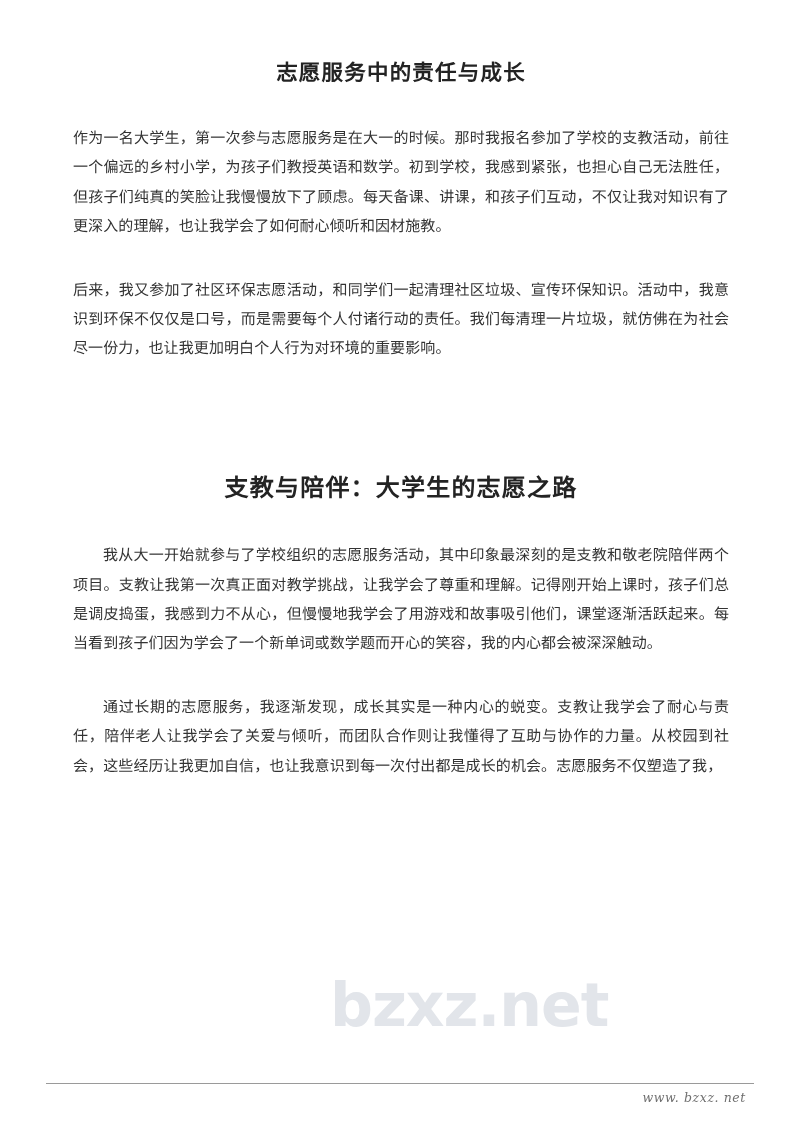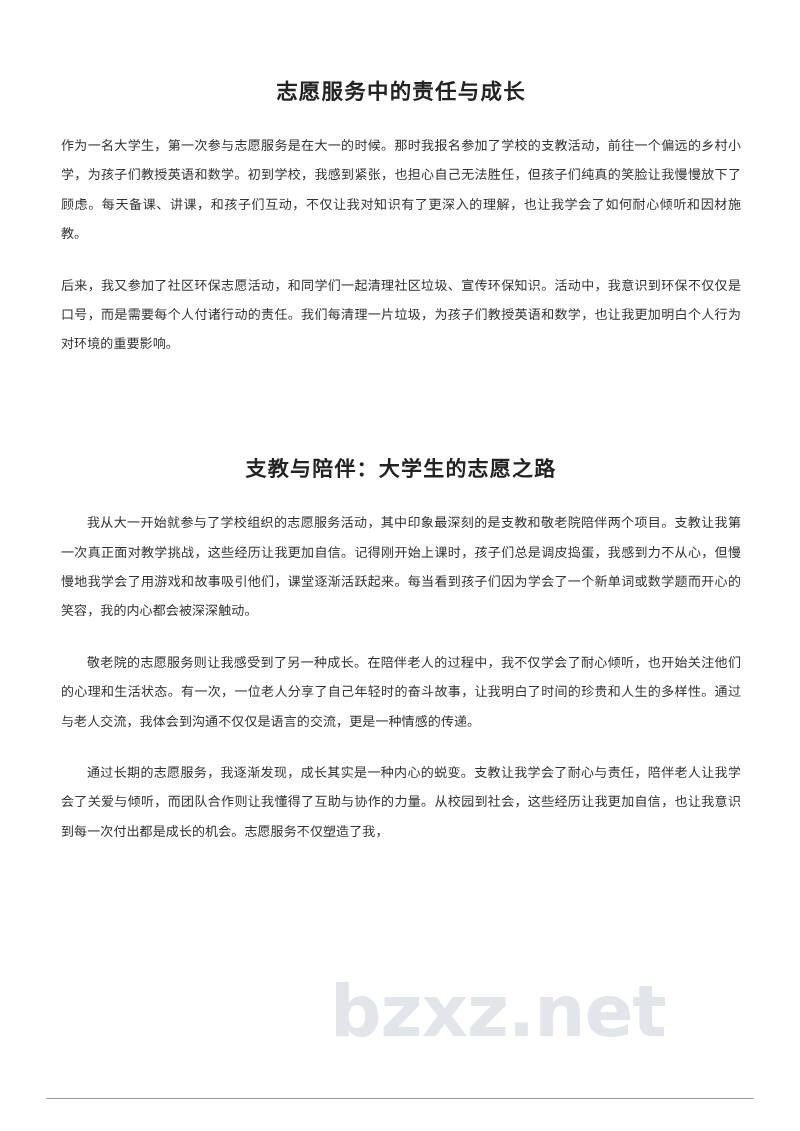--- a/index.html
+++ b/index.html
@@ -22,21 +22,21 @@
     box-sizing: border-box;
   }
 
   
   .watermark {
     position: absolute;
     left: 330px;
     top: 975px;
     width: 440px;
     font-family: "DejaVu Sans", "Liberation Sans", sans-serif;
-    font-size: 72px;
+    font-size: 60px;
     font-weight: 700;
     letter-spacing: -1px;
     color: #e2e5ea;
     line-height: 1;
     user-select: none;
     pointer-events: none;
     z-index: 0;
     white-space: nowrap;
   }
 
@@ -50,33 +50,33 @@
   }
 
   .doc-title {
     text-align: center;
     font-family: "DejaVu Sans", "Liberation Sans", sans-serif;
     font-weight: 700;
     font-size: 21.5px;
     letter-spacing: 1.2px;
     color: #232323;
     margin: 0;
-    padding-top: 77px;
+    padding-top: 58px;
     padding-bottom: 0;
     line-height: 1.35;
   }
   .doc-title.second {
     padding-top: 92px;
-    font-size: 21px;
+    font-size: 24px;
   }
 
   .para {
-    font-size: 13px;
+    font-size: 15px;
     line-height: 29.4px;
-    margin: 4px;
+    margin: 16px;
     padding-top: 18px;
     text-align: justify;
     text-justify: inter-ideograph;
     color: #333333;
     letter-spacing: 0.1px;
   }
   .para.first-sec {
     padding-top: 21px;
   }
   .para.indent {
@@ -112,27 +112,27 @@
 
 <div class="page">
 
   <div class="watermark">bzxz.net</div>
 
   <div class="content">
 
     <h1 class="doc-title">志愿服务中的责任与成长</h1>
 
     <p class="para first-sec">作为一名大学生，第一次参与志愿服务是在大一的时候。那时我报名参加了学校的支教活动，前往一个偏远的乡村小学，为孩子们教授英语和数学。初到学校，我感到紧张，也担心自己无法胜任，但孩子们纯真的笑脸让我慢慢放下了顾虑。每天备课、讲课，和孩子们互动，不仅让我对知识有了更深入的理解，也让我学会了如何耐心倾听和因材施教。</p>
-    <p class="para">后来，我又参加了社区环保志愿活动，和同学们一起清理社区垃圾、宣传环保知识。活动中，我意识到环保不仅仅是口号，而是需要每个人付诸行动的责任。我们每清理一片垃圾，为孩子们教授英语和数学，也让我更加明白个人行为对环境的重要影响。</p>
+    <p class="para">后来，我又参加了社区环保志愿活动，和同学们一起清理社区垃圾、宣传环保知识。活动中，我意识到环保不仅仅是口号，而是需要每个人付诸行动的责任。我们每清理一片垃圾，就仿佛在为社会尽一份力，也让我更加明白个人行为对环境的重要影响。</p>
 
     <h1 class="doc-title second">支教与陪伴：大学生的志愿之路</h1>
 
-    <p class="para indent first-sec">我从大一开始就参与了学校组织的志愿服务活动，其中印象最深刻的是支教和敬老院陪伴两个项目。支教让我第一次真正面对教学挑战，这些经历让我更加自信。记得刚开始上课时，孩子们总是调皮捣蛋，我感到力不从心，但慢慢地我学会了用游戏和故事吸引他们，课堂逐渐活跃起来。每当看到孩子们因为学会了一个新单词或数学题而开心的笑容，我的内心都会被深深触动。</p>
-    <p class="para indent">敬老院的志愿服务则让我感受到了另一种成长。在陪伴老人的过程中，我不仅学会了耐心倾听，也开始关注他们的心理和生活状态。有一次，一位老人分享了自己年轻时的奋斗故事，让我明白了时间的珍贵和人生的多样性。通过与老人交流，我体会到沟通不仅仅是语言的交流，更是一种情感的传递。</p>
+    <p class="para indent first-sec">我从大一开始就参与了学校组织的志愿服务活动，其中印象最深刻的是支教和敬老院陪伴两个项目。支教让我第一次真正面对教学挑战，让我学会了尊重和理解。记得刚开始上课时，孩子们总是调皮捣蛋，我感到力不从心，但慢慢地我学会了用游戏和故事吸引他们，课堂逐渐活跃起来。每当看到孩子们因为学会了一个新单词或数学题而开心的笑容，我的内心都会被深深触动。</p>
     <p class="para indent">通过长期的志愿服务，我逐渐发现，成长其实是一种内心的蜕变。支教让我学会了耐心与责任，陪伴老人让我学会了关爱与倾听，而团队合作则让我懂得了互助与协作的力量。从校园到社会，这些经历让我更加自信，也让我意识到每一次付出都是成长的机会。志愿服务不仅塑造了我，</p>
 
   </div>
 
   <div class="footer">
     <hr class="footer-rule">
+    <div class="footer-url">www. bzxz. net</div>
   </div>
 
 </div>
 
 </body></html>

